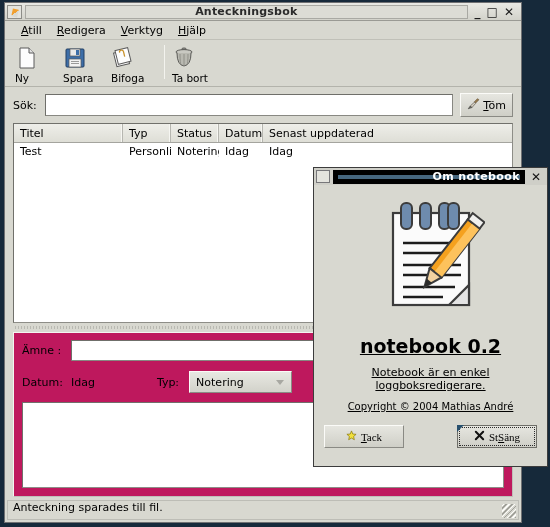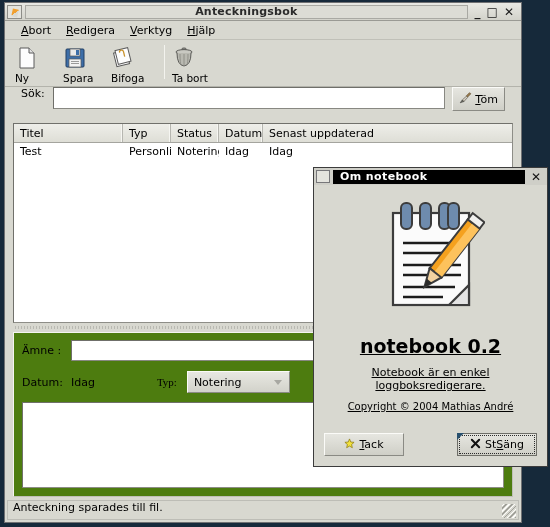--- a/index.html
+++ b/index.html
@@ -101,22 +101,22 @@
   .tool-sep {
     width: 1px; height: 34px; background: #b6b6ae;
     margin: 2px 7px 0 5px;
     border-right: 1px solid #f3f3ee;
   }
   .tool-btn.wide { width: 56px; }
 
   
   .searchrow {
     height: 36px;
-    display: flex; align-items: flex-start;
-    padding: 0 16px;
+    display: flex; align-items: center;
+    padding: 0 8px;
     flex: none;
     background: #d8d8d0;
   }
   .search-label { font-size: 11px; color: #000; margin-right: 8px; }
   .search-input {
     flex: 1; height: 22px;
     background: #fff;
     border: 1px solid #888882;
     border-top-color: #6f6f6a; border-left-color: #6f6f6a;
     font-size: 11px;
@@ -178,39 +178,39 @@
   .splitter .grip {
     width: 96%; height: 3px;
     background: repeating-linear-gradient(to right,#b9b9b2 0 1px,transparent 1px 3px);
   }
 
   
   .form-frame {
     margin: 0 8px 3px 8px;
     border: 1px solid #bfbfb8;
     border-top-color: #f4f4f0; border-left-color: #f4f4f0;
-    background: #4d7c0f;
+    background: #be185d;
     padding: 6px 8px 8px 8px;
     flex: none;
     display: flex; flex-direction: column;
     height: 165px;
   }
   .form-row { display: flex; align-items: center; height: 22px; }
   .form-row.r2 { margin-top: 10px; }
   .form-label { font-size: 11px; color: #000; }
   #subject-input {
     flex: 1; height: 21px; margin-left: 10px;
     background: #fff;
     border: 1px solid #888882;
     border-top-color: #6f6f6a; border-left-color: #6f6f6a;
     font-size: 11px; padding: 0 3px; outline: none;
     font-family: "DejaVu Sans", "Liberation Sans", sans-serif;
   }
   #date-value { font-size: 11px; margin-left: 8px; }
-  #type-label { margin-left: 62px; font-family: Liberation Serif, serif; }
+  #type-label { margin-left: 62px; }
   .combo {
     margin-left: 10px;
     width: 103px; height: 22px;
     border: 1px solid #8a8a84;
     border-top-color: #fbfbf8; border-left-color: #fbfbf8;
     background: linear-gradient(to bottom,#e8e8e2,#d2d2ca);
     display: flex; align-items: center;
     padding: 0 6px;
     font-size: 11px;
     position: relative;
@@ -270,22 +270,22 @@
   }
   .dlg-ticon {
     width: 14px; height: 13px;
     border: 1px solid #77777a;
     background: #e4e4de;
     margin-right: 3px; flex: none;
   }
   .dlg-titlebox {
     flex: 1; height: 14px;
     background: #46677f;
-    border: 7px solid #000000;
-    display: flex; align-items: center; justify-content: flex-start;
+    border: 5px solid #000000;
+    display: flex; align-items: center; justify-content: flex-end;
   }
   .dlg-title {
     font-size: 11px; font-weight: bold; color: #ffffff;
     letter-spacing: .4px; line-height: 12px;
   }
   .dlg-close {
     font-size: 12px; font-weight: bold; color: #111;
     padding: 0 4px 0 6px; line-height: 10px;
   }
   .dlg-body {
@@ -299,22 +299,23 @@
   #app-name {
     font-size: 19px; font-weight: bold; color: #000;
     margin-top: 14px;
   }
   #app-desc { font-size: 11px; color: #000; margin-top: 9px; text-align:center;}
   #app-copyright { font-size: 10px; color: #000; margin-top: 9px; text-align:center;}
   .dlg-btnrow {
     flex: none;
     display: flex; justify-content: space-between;
     align-items: center;
-    padding: 0 10px 10px 10px;
+    padding: 0 10px 18px 10px;
     margin-top: auto;
+    font-family: Liberation Serif, serif;
   }
   .dlg-btn {
     height: 23px; min-width: 80px;
     border: 1px solid #8a8a84;
     border-top-color: #fbfbf8; border-left-color: #fbfbf8;
     background: linear-gradient(to bottom,#e6e6e0,#cfcfc7);
     font-size: 11px; color: #000;
     display: flex; align-items: center; justify-content: center;
     gap: 4px;
   }
@@ -344,21 +345,21 @@
       <span class="tb-title">Anteckningsbok</span>
     </div>
     <div class="tb-buttons">
       <span>_</span>
       <span>□</span>
       <span>✕</span>
     </div>
   </div>
 
   <div class="menubar">
-    <div class="menu-item"><u>A</u><span>bort</span></div>
+    <div class="menu-item"><u>A</u><span>till</span></div>
     <div class="menu-item"><u>R</u><span>edigera</span></div>
     <div class="menu-item"><u>V</u><span>erktyg</span></div>
     <div class="menu-item"><u>H</u><span>jälp</span></div>
   </div>
 
   <div class="toolbar">
 
     <div class="tool-btn">
       <span class="tool-ico">
         <svg width="24" height="24" viewBox="0 0 24 24">

